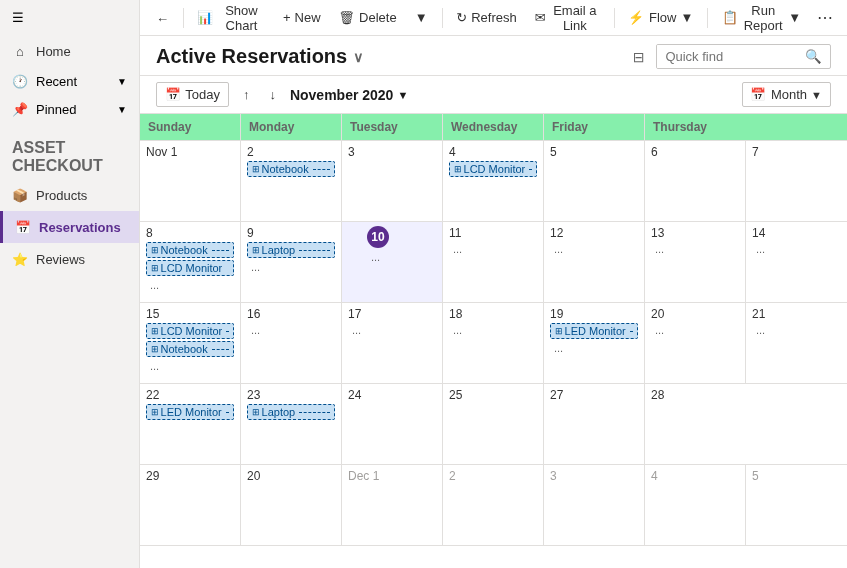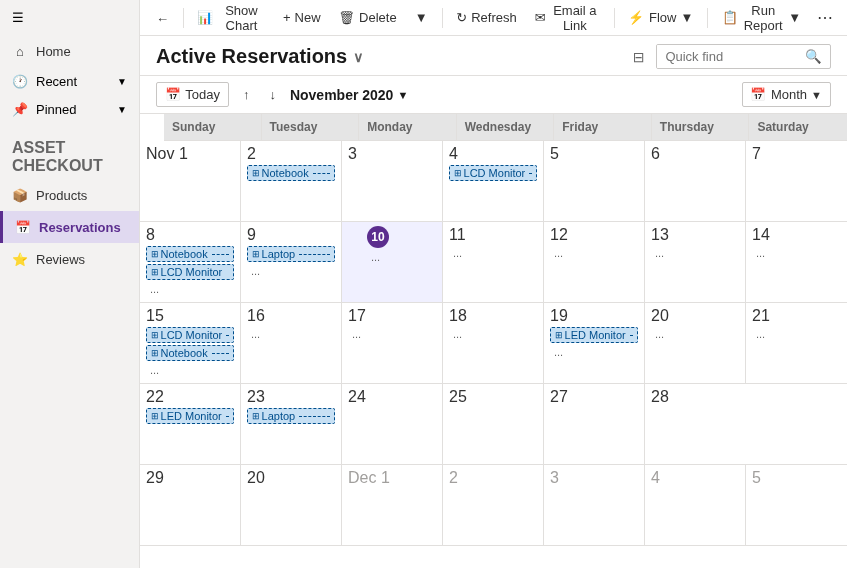--- a/index.html
+++ b/index.html
@@ -35,31 +35,31 @@
 
     
     .nav-bar { display: flex; align-items: center; padding: 6px 16px; border-bottom: 1px solid #e1dfdd; gap: 8px; flex-shrink: 0; }
     .nav-btn { display: flex; align-items: center; gap: 4px; padding: 4px 8px; border: 1px solid #c8c6c4; background: #fff; border-radius: 2px; cursor: pointer; font-size: 13px; color: #333; }
     .nav-arrow { padding: 4px 6px; border: none; background: transparent; cursor: pointer; font-size: 13px; color: #333; border-radius: 2px; }
     .nav-month { font-size: 14px; font-weight: 600; color: #1a1a1a; display: flex; align-items: center; gap: 4px; cursor: pointer; }
     .month-view-btn { display: flex; align-items: center; gap: 4px; padding: 4px 8px; border: 1px solid #c8c6c4; background: #fff; border-radius: 2px; cursor: pointer; font-size: 13px; color: #333; margin-left: auto; }
 
     
     .calendar { flex: 1; overflow: auto; }
-    .cal-header { display: grid; grid-template-columns: repeat(7, 1fr); border-bottom: 1px solid #e1dfdd; background: #e5e5e5; margin-left: 24px; }
+    .cal-header { display: grid; grid-template-columns: repeat(7, 1fr); border-bottom: 1px solid #e1dfdd; background: #86efac; }
     .cal-day-header { padding: 6px 8px; font-size: 12px; font-weight: 600; color: #666; text-align: left; border-right: 1px solid #e1dfdd; }
     .cal-day-header:last-child { border-right: none; }
     .cal-body { display: flex; flex-direction: column; }
     .cal-week { display: grid; grid-template-columns: repeat(7, 1fr); border-bottom: 1px solid #e1dfdd; min-height: 80px; }
     .cal-cell { border-right: 1px solid #e1dfdd; padding: 4px 6px; position: relative; vertical-align: top; min-height: 80px; }
     .cal-cell:last-child { border-right: none; }
     .cal-cell.today { background: #f0f0ff; padding-left: 25px; }
     .cal-cell.today .day-num { background: #5b2d8e; color: #fff; border-radius: 50%; width: 22px; height: 22px; display: flex; align-items: center; justify-content: center; font-size: 12px; font-weight: 600; }
     .cal-cell.other-month .day-num { color: #a19f9d; }
-    .day-num { font-size: 16px; font-weight: 500; color: #333; margin-bottom: 2px; }
+    .day-num { font-size: 12px; font-weight: 500; color: #333; margin-bottom: 2px; }
     .cal-event { display: flex; align-items: center; gap: 2px; padding: 1px 4px; margin-bottom: 2px; font-size: 11px; border-radius: 2px; white-space: nowrap; overflow: hidden; cursor: pointer; }
     .cal-event.notebook { background: #c7e0f4; color: #004e8c; border: 1px dashed #004e8c; }
     .cal-event.lcd { background: #c7e0f4; color: #004e8c; border: 1px dashed #004e8c; }
     .cal-event.laptop { background: #c7e0f4; color: #004e8c; border: 1px dashed #004e8c; }
     .cal-event.led { background: #c7e0f4; color: #004e8c; border: 1px dashed #004e8c; }
     .more-dots { color: #666; font-size: 11px; padding: 1px 4px; cursor: pointer; }
   </style>
 </head>
 <body>
 
@@ -184,26 +184,25 @@
     <button class="month-view-btn">
       <span>📅</span>
       <span>Month</span>
       <span style="font-size:11px;">▼</span>
     </button>
   </div>
 
   <div class="calendar">
     <div class="cal-header">
     <div class="cal-day-header">Sunday</div>
+        <div class="cal-day-header">Monday</div>
         <div class="cal-day-header">Tuesday</div>
-        <div class="cal-day-header">Monday</div>
         <div class="cal-day-header">Wednesday</div>
         <div class="cal-day-header">Friday</div>
         <div class="cal-day-header">Thursday</div>
-        <div class="cal-day-header">Saturday</div>
       </div>
     <div class="cal-body">
     <div class="cal-week">
           <div class="cal-cell">
             <div class="day-num">Nov 1</div>
           </div>
           <div class="cal-cell">
             <div class="day-num">2</div>
             <div class="cal-event notebook" style="display: flex; align-items: center; gap: 2px; padding: 1px 4px; margin-bottom: 2px; font-size: 11px; border-radius: 2px; white-space: nowrap; overflow: hidden; cursor: pointer; background: rgb(199, 224, 244); color: rgb(0, 78, 140); border: 1px dashed rgb(0, 78, 140); width: 100%;">
               <span style="font-size: 9px;">⊞</span>

